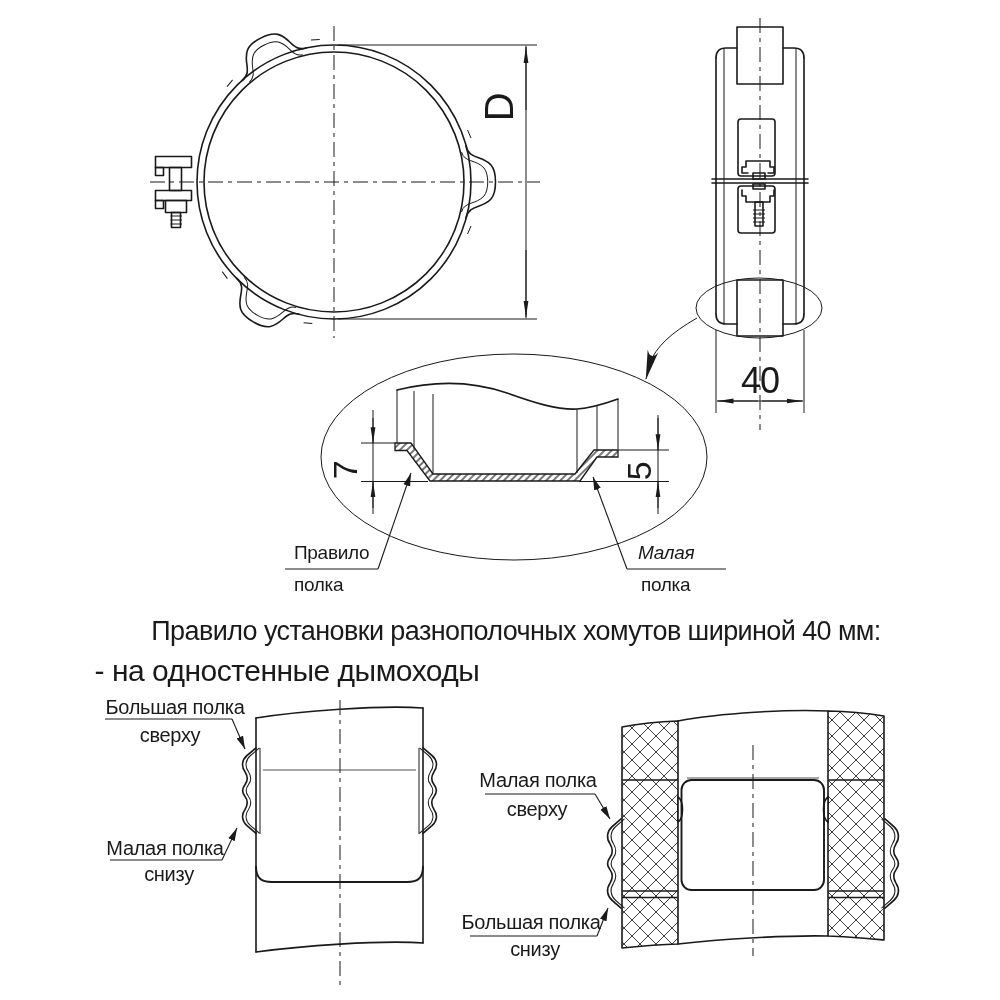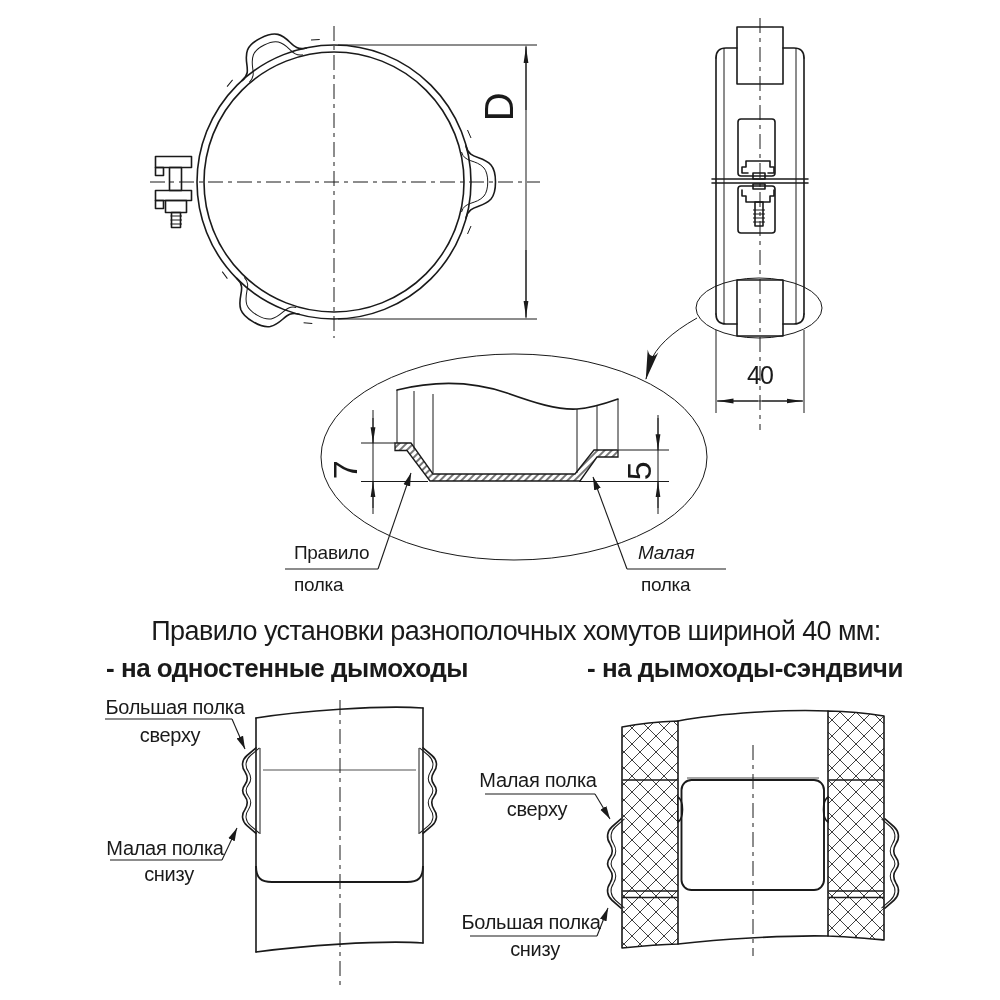--- a/index.html
+++ b/index.html
@@ -15,23 +15,23 @@
   .seam{stroke:var(--seam);stroke-width:1.5;fill:none}
   .mk {fill:var(--line);stroke:none}
   .hatchfill{fill:url(#hatch);stroke:var(--line);stroke-width:1.3}
   .xfill{fill:url(#xhatch);stroke:var(--line);stroke-width:1.6;stroke-linejoin:round}
   .whitefill{fill:#fff;stroke:var(--line);stroke-width:1.6}
   
   .lbl{position:absolute;white-space:nowrap;line-height:1.05;font-size:20px;letter-spacing:-0.3px;}
   .ctr{transform:translateX(-50%);}
   .rot{transform:translate(-50%,-50%) rotate(-90deg);}
   .title{font-size:27px;letter-spacing:-0.6px;margin-left:8px;}
-  .subtitle{font-size:26px;letter-spacing:-0.5px;font-weight:bold;}
+  .subtitle{font-size:30px;letter-spacing:-0.5px;}
   .dimD{font-size:40px;}
-  .dim40{font-size:25px;letter-spacing:-1px;text-align:center;}
+  .dim40{font-size:36px;letter-spacing:-1px;text-align:center;}
   .dim75{font-size:34px;}
 </style>
 </head>
 <body>
 
 <div id="canvas">
 
 <svg id="draw" width="1000" height="1000" viewBox="0 0 1000 1000">
   <defs>
     <pattern id="hatch" patternUnits="userSpaceOnUse" width="5" height="5" patternTransform="rotate(45)">
@@ -186,21 +186,20 @@
 <div class="lbl rot dim75" style="left:346px;top:470px;">7</div>
 <div class="lbl rot dim75" style="left:640px;top:471px;">5</div>
 
 <div class="lbl" style="left:294px;top:543px;font-size:19px;">Правило</div>
 <div class="lbl" style="left:294px;top:575px;font-size:19px;">полка</div>
 <div class="lbl" style="left:638px;top:543px;font-size:19px;font-style:italic;">Малая</div>
 <div class="lbl" style="left:641px;top:575px;font-size:19px;">полка</div>
 
 <div class="lbl ctr title" style="left:508px;top:617px;">Правило установки разнополочных хомутов шириной 40 мм:</div>
 <div class="lbl ctr subtitle" style="left:287px;top:655px;">- на одностенные дымоходы</div>
-<div class="lbl ctr subtitle" style="left:745px;top:655px;">- на дымоходы-сэндвичи</div>
 
 <div class="lbl ctr" style="left:175px;top:697px;">Большая полка</div>
 <div class="lbl ctr" style="left:170px;top:725px;">сверху</div>
 <div class="lbl ctr" style="left:165px;top:838px;">Малая полка</div>
 <div class="lbl ctr" style="left:169px;top:864px;">снизу</div>
 
 <div class="lbl ctr" style="left:538px;top:770px;">Малая полка</div>
 <div class="lbl ctr" style="left:537px;top:799px;">сверху</div>
 <div class="lbl ctr" style="left:531px;top:912px;">Большая полка</div>
 <div class="lbl ctr" style="left:535px;top:939px;">снизу</div>

